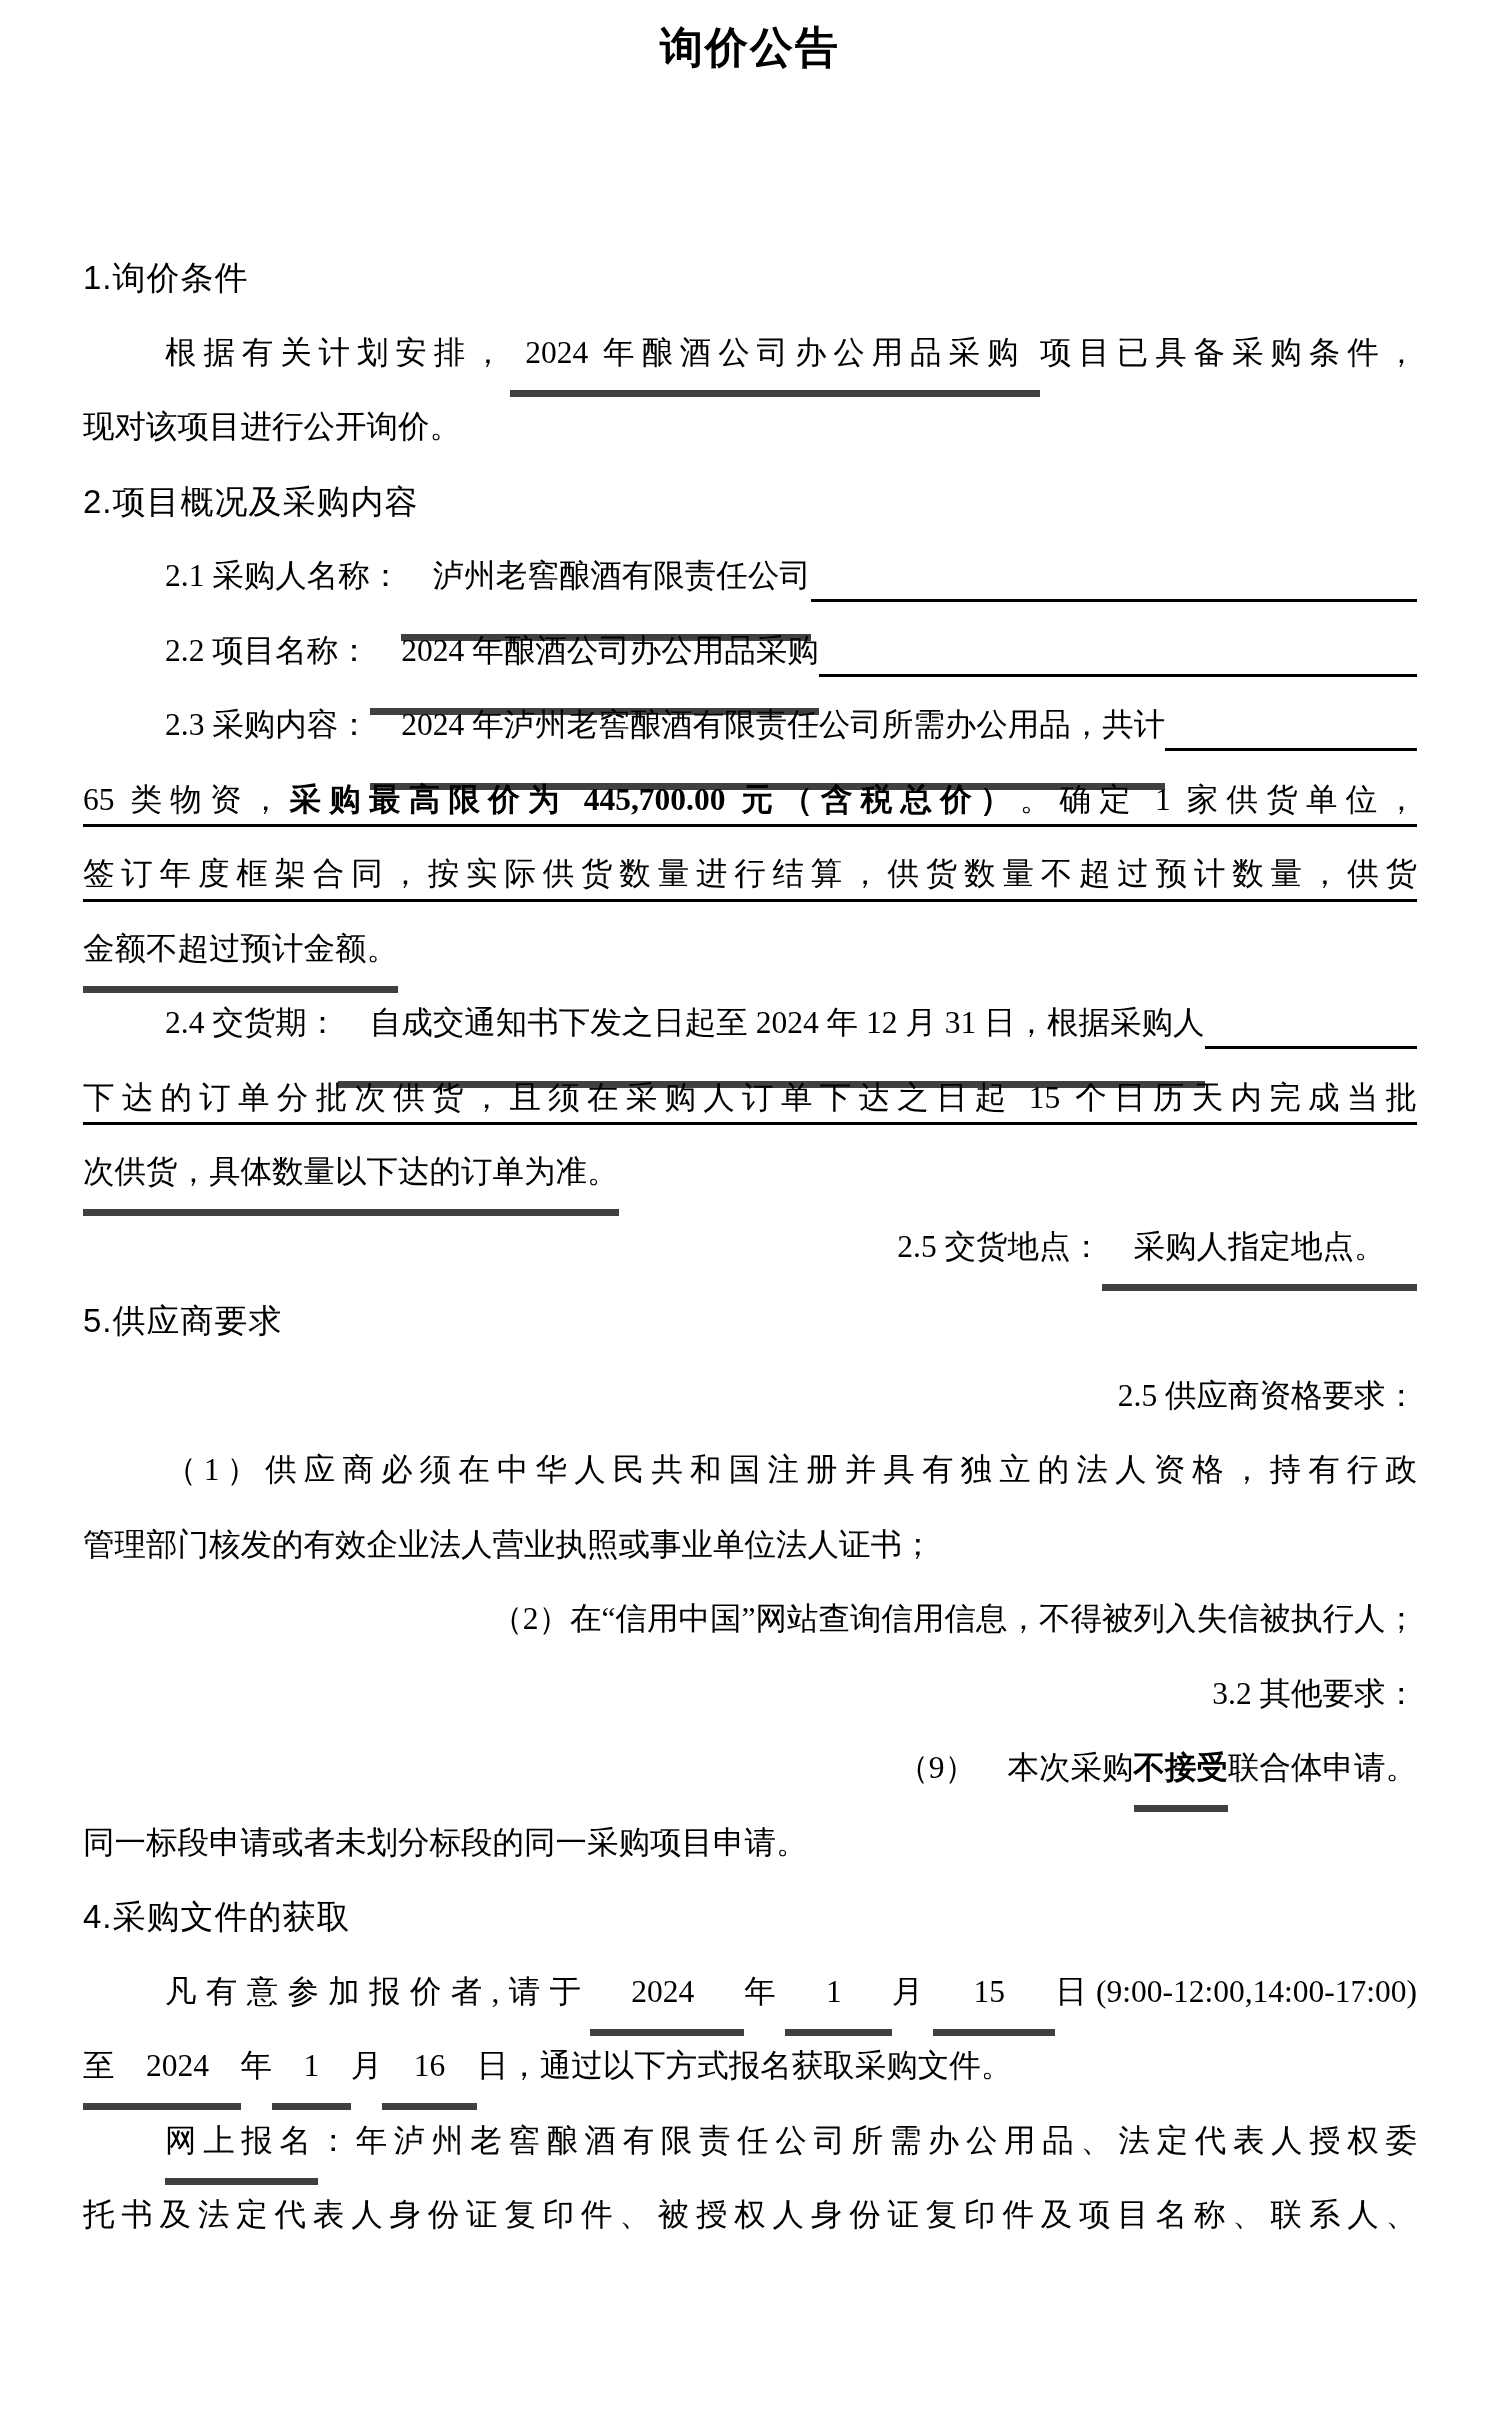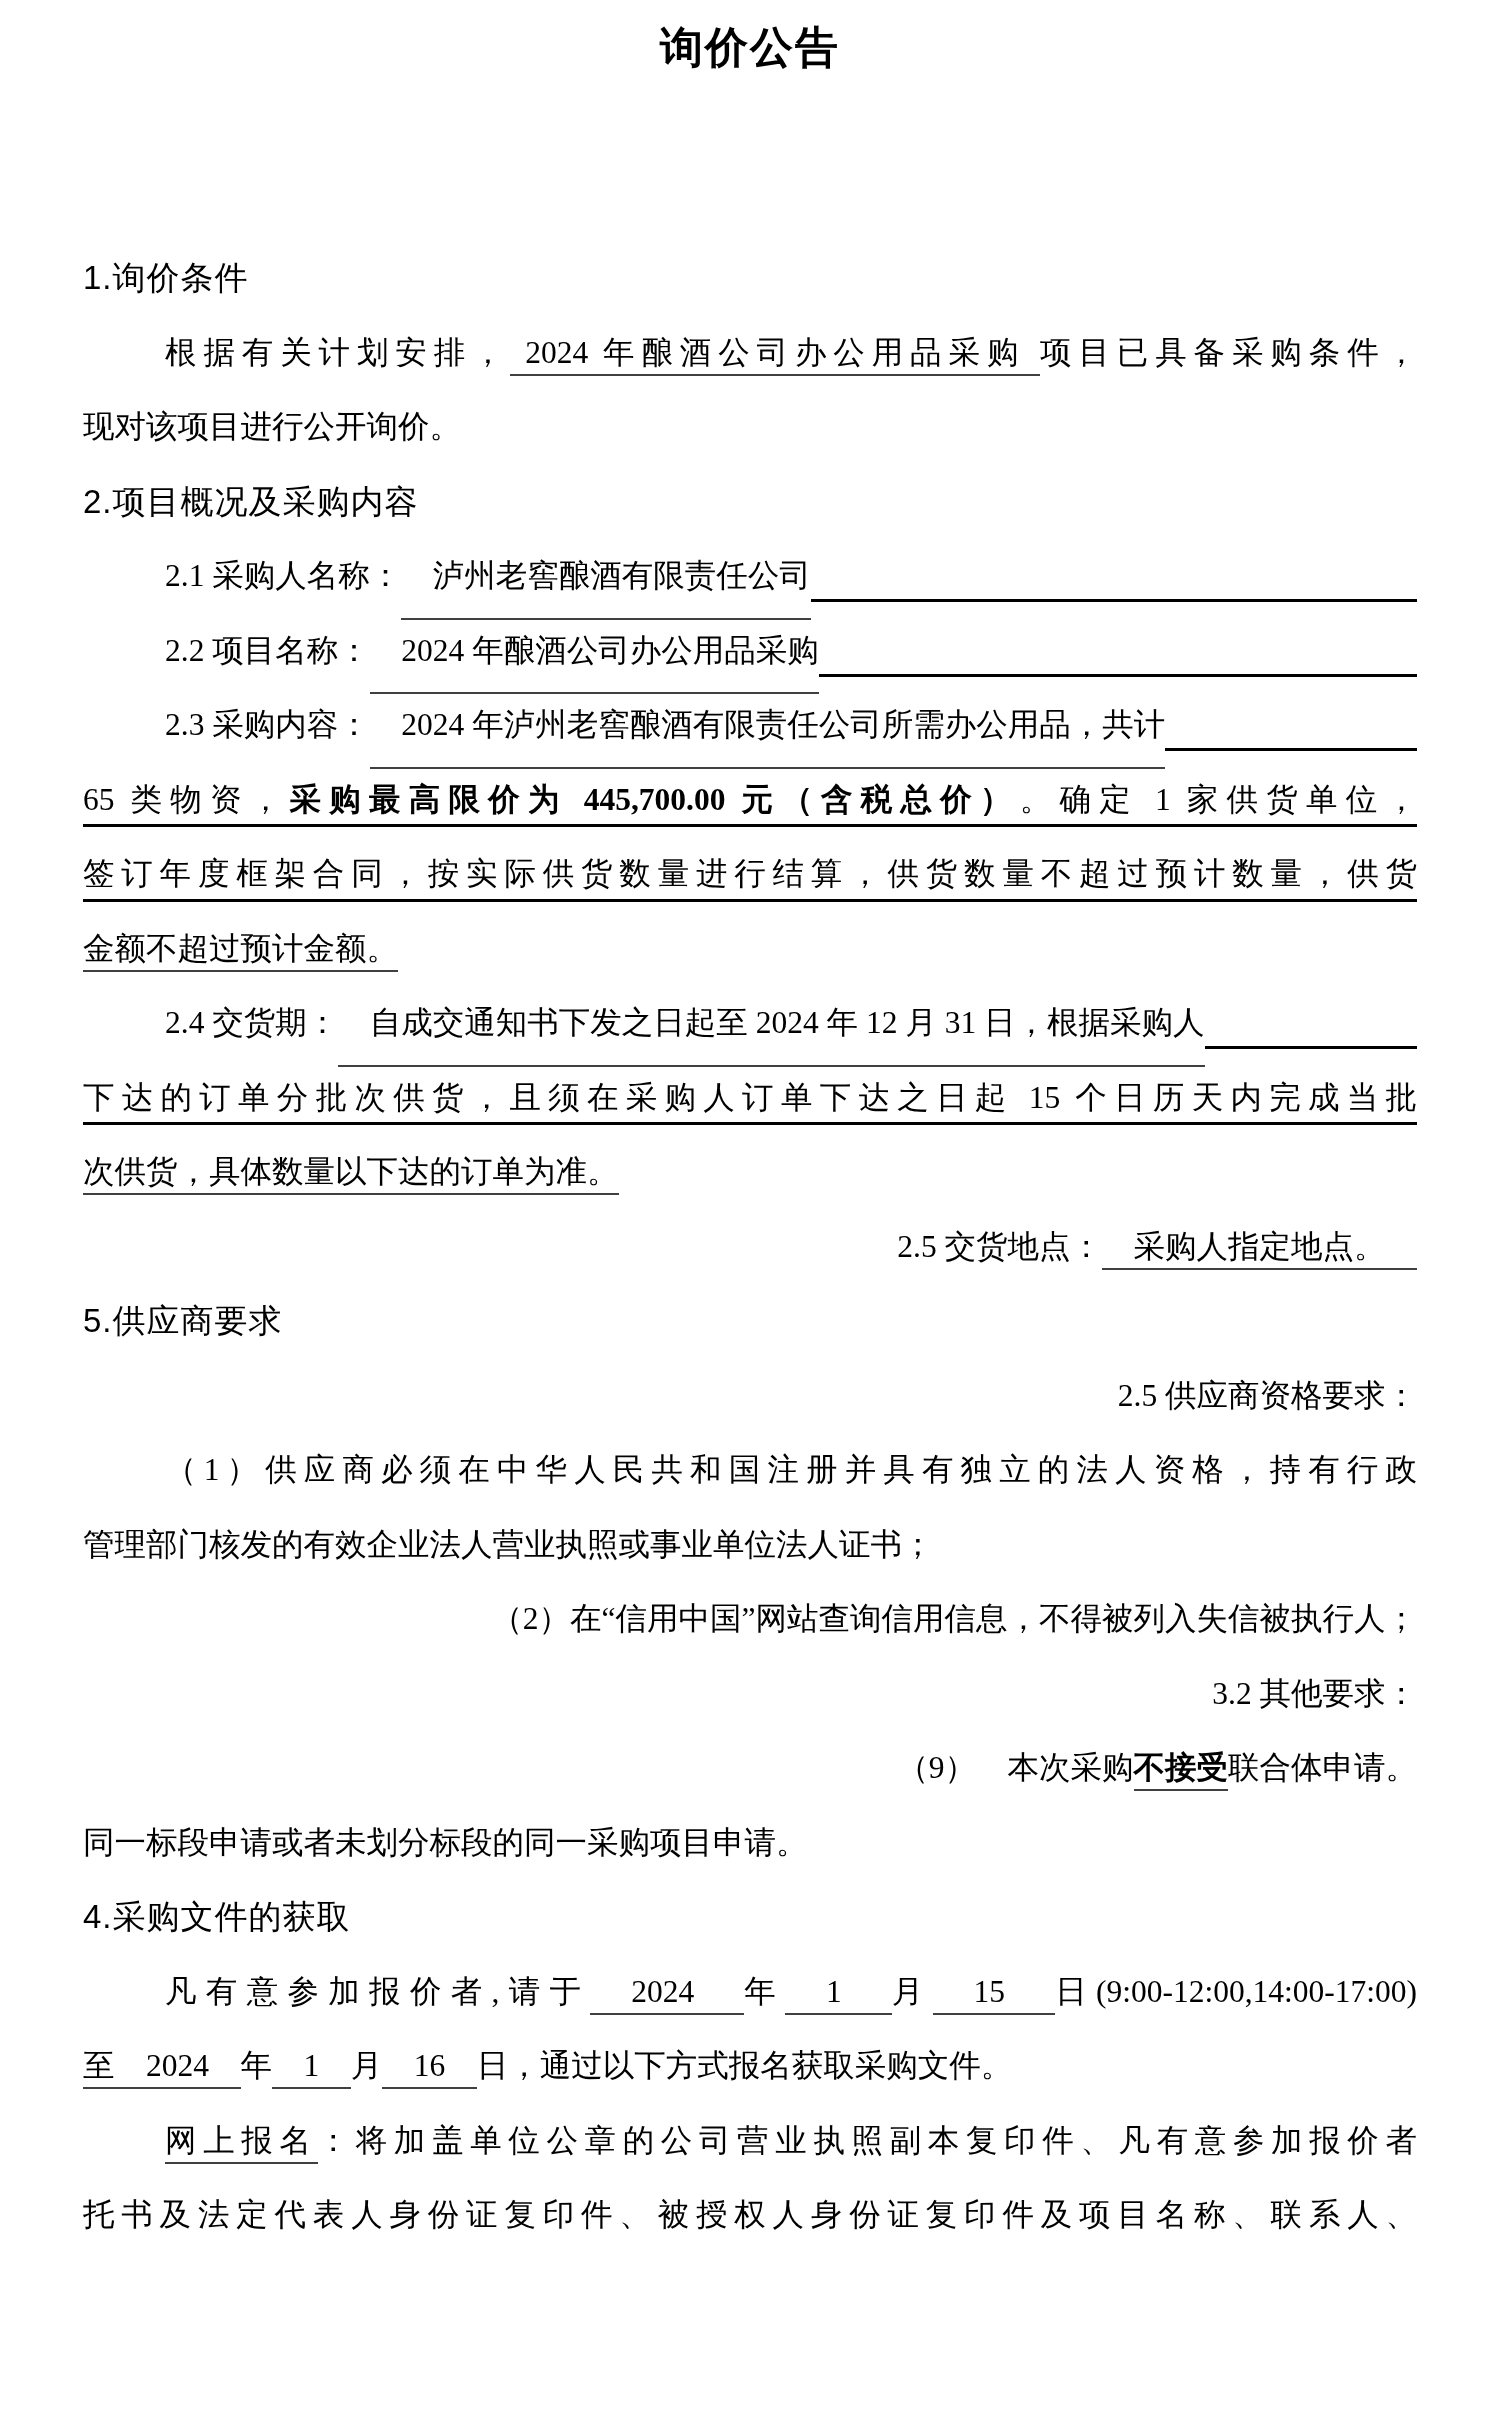--- a/index.html
+++ b/index.html
@@ -26,21 +26,21 @@
     font-weight:normal;font-size:33px;
     font-family:"Liberation Sans","DejaVu Sans",sans-serif;
     letter-spacing:1px;
   }
   .ind{padding-left:82px;text-align:right;}
   .just{text-align:justify;text-align-last:justify;}
   .ul::after{
     content:"";position:absolute;left:0;right:0;bottom:10px;
     border-bottom:3px solid #000;
   }
-  .u{border-bottom:2px solid #404040;padding-bottom:4px;}
+  .u{border-bottom:7px solid #404040;padding-bottom:20px;}
   .b{font-weight:bold;}
   .flex{display:flex;align-items:baseline;}
   .flex .seg{flex:0 0 auto;}
   .fill{flex:1 1 auto;min-width:20px;border-bottom:3px solid #000;transform:translateY(16px);}
   .seg{white-space:pre-wrap;}
 </style>
 </head>
 <body>
 
 <div class="page">
@@ -81,17 +81,17 @@
         <div class="line ind"><span class="seg">2.5 供应商资格要求：</span></div>
         <div class="line ind just"><span class="seg">（1）供应商必须在中华人民共和国注册并具有独立的法人资格，持有行政</span></div>
         <div class="line"><span class="seg">管理部门核发的有效企业法人营业执照或事业单位法人证书；</span></div>
         <div class="line ind"><span class="seg">（2）在“信用中国”网站查询信用信息，不得被列入失信被执行人；</span></div>
         <div class="line ind"><span class="seg">3.2 其他要求：</span></div>
         <div class="line ind"><span class="seg">（9）　本次采购</span><span class="seg b u">不接受</span><span class="seg">联合体申请。</span></div>
         <div class="line"><span class="seg">同一标段申请或者未划分标段的同一采购项目申请。</span></div>
         <div class="line h"><span class="seg">4.采购文件的获取</span></div>
         <div class="line ind just"><span class="seg">凡有意参加报价者,请于</span><span class="seg u">　2024　</span><span class="seg">年</span><span class="seg u">　1　</span><span class="seg">月</span><span class="seg u">　15　</span><span class="seg">日(9:00-12:00,14:00-17:00)</span></div>
         <div class="line"><span class="seg u">至　2024　</span><span class="seg">年</span><span class="seg u">　1　</span><span class="seg">月</span><span class="seg u">　16　</span><span class="seg">日，通过以下方式报名获取采购文件。</span></div>
-        <div class="line ind just"><span class="seg u">网上报名</span><span class="seg">：将加盖单位公章的公司营业执照副本复印件、凡有意参加报价者</span></div>
+        <div class="line ind just"><span class="seg u">网上报名</span><span class="seg">：年泸州老窖酿酒有限责任公司所需办公用品、法定代表人授权委</span></div>
         <div class="line just"><span class="seg">托书及法定代表人身份证复印件、被授权人身份证复印件及项目名称、联系人、</span></div>
       </div>
   </div>
 </div>
 
 </body></html>

